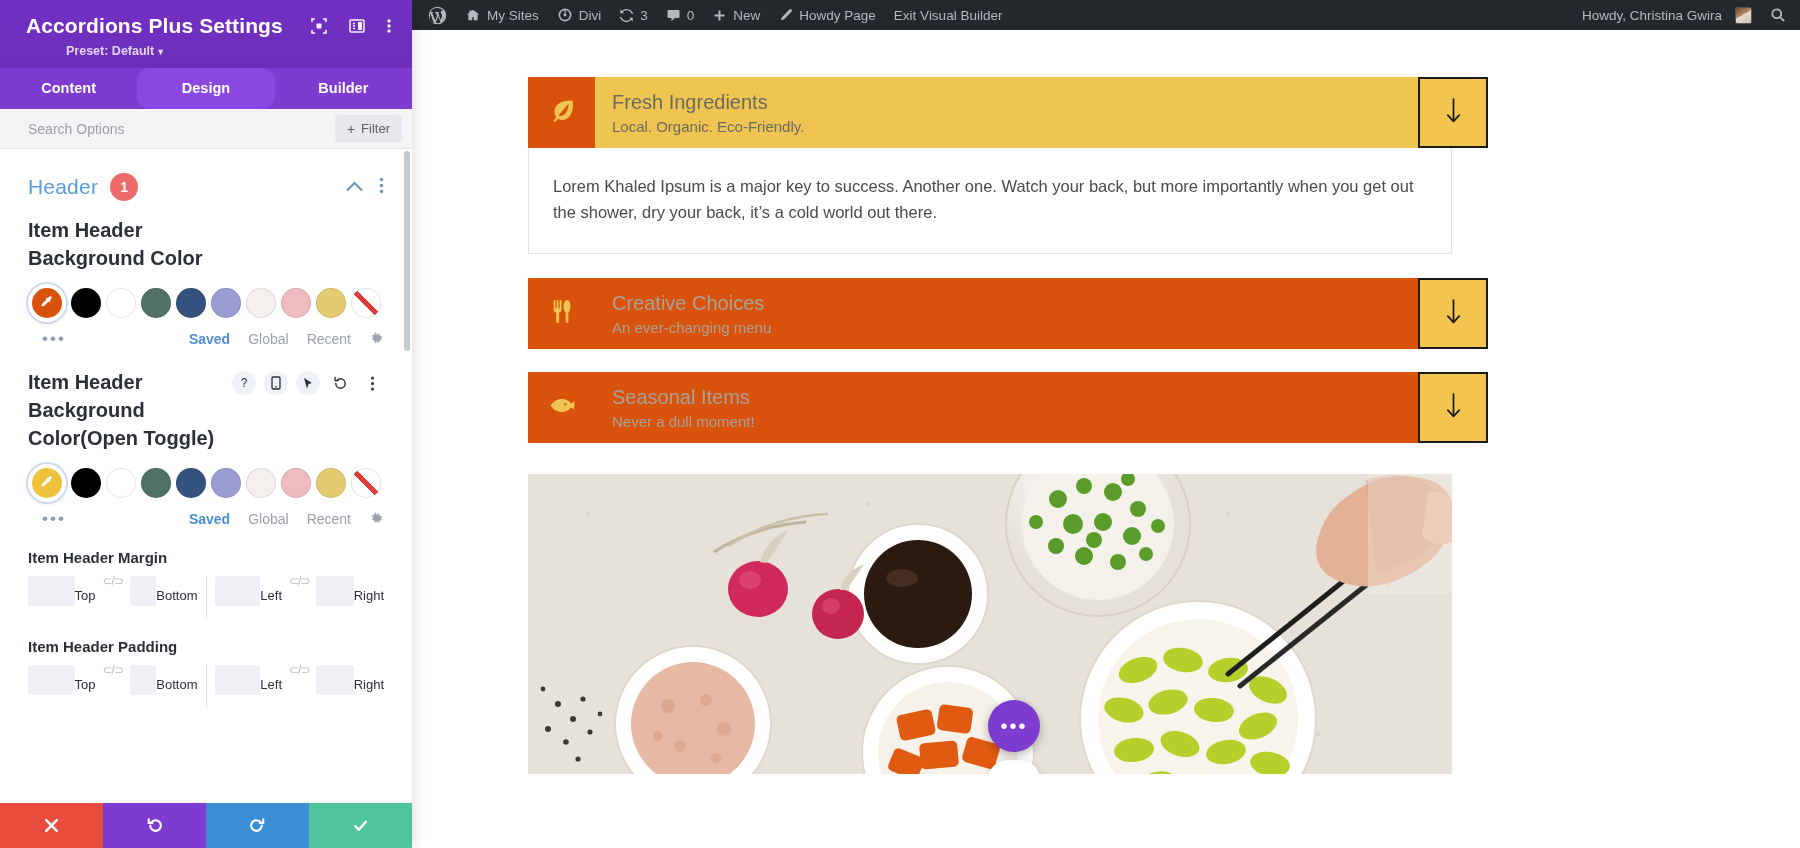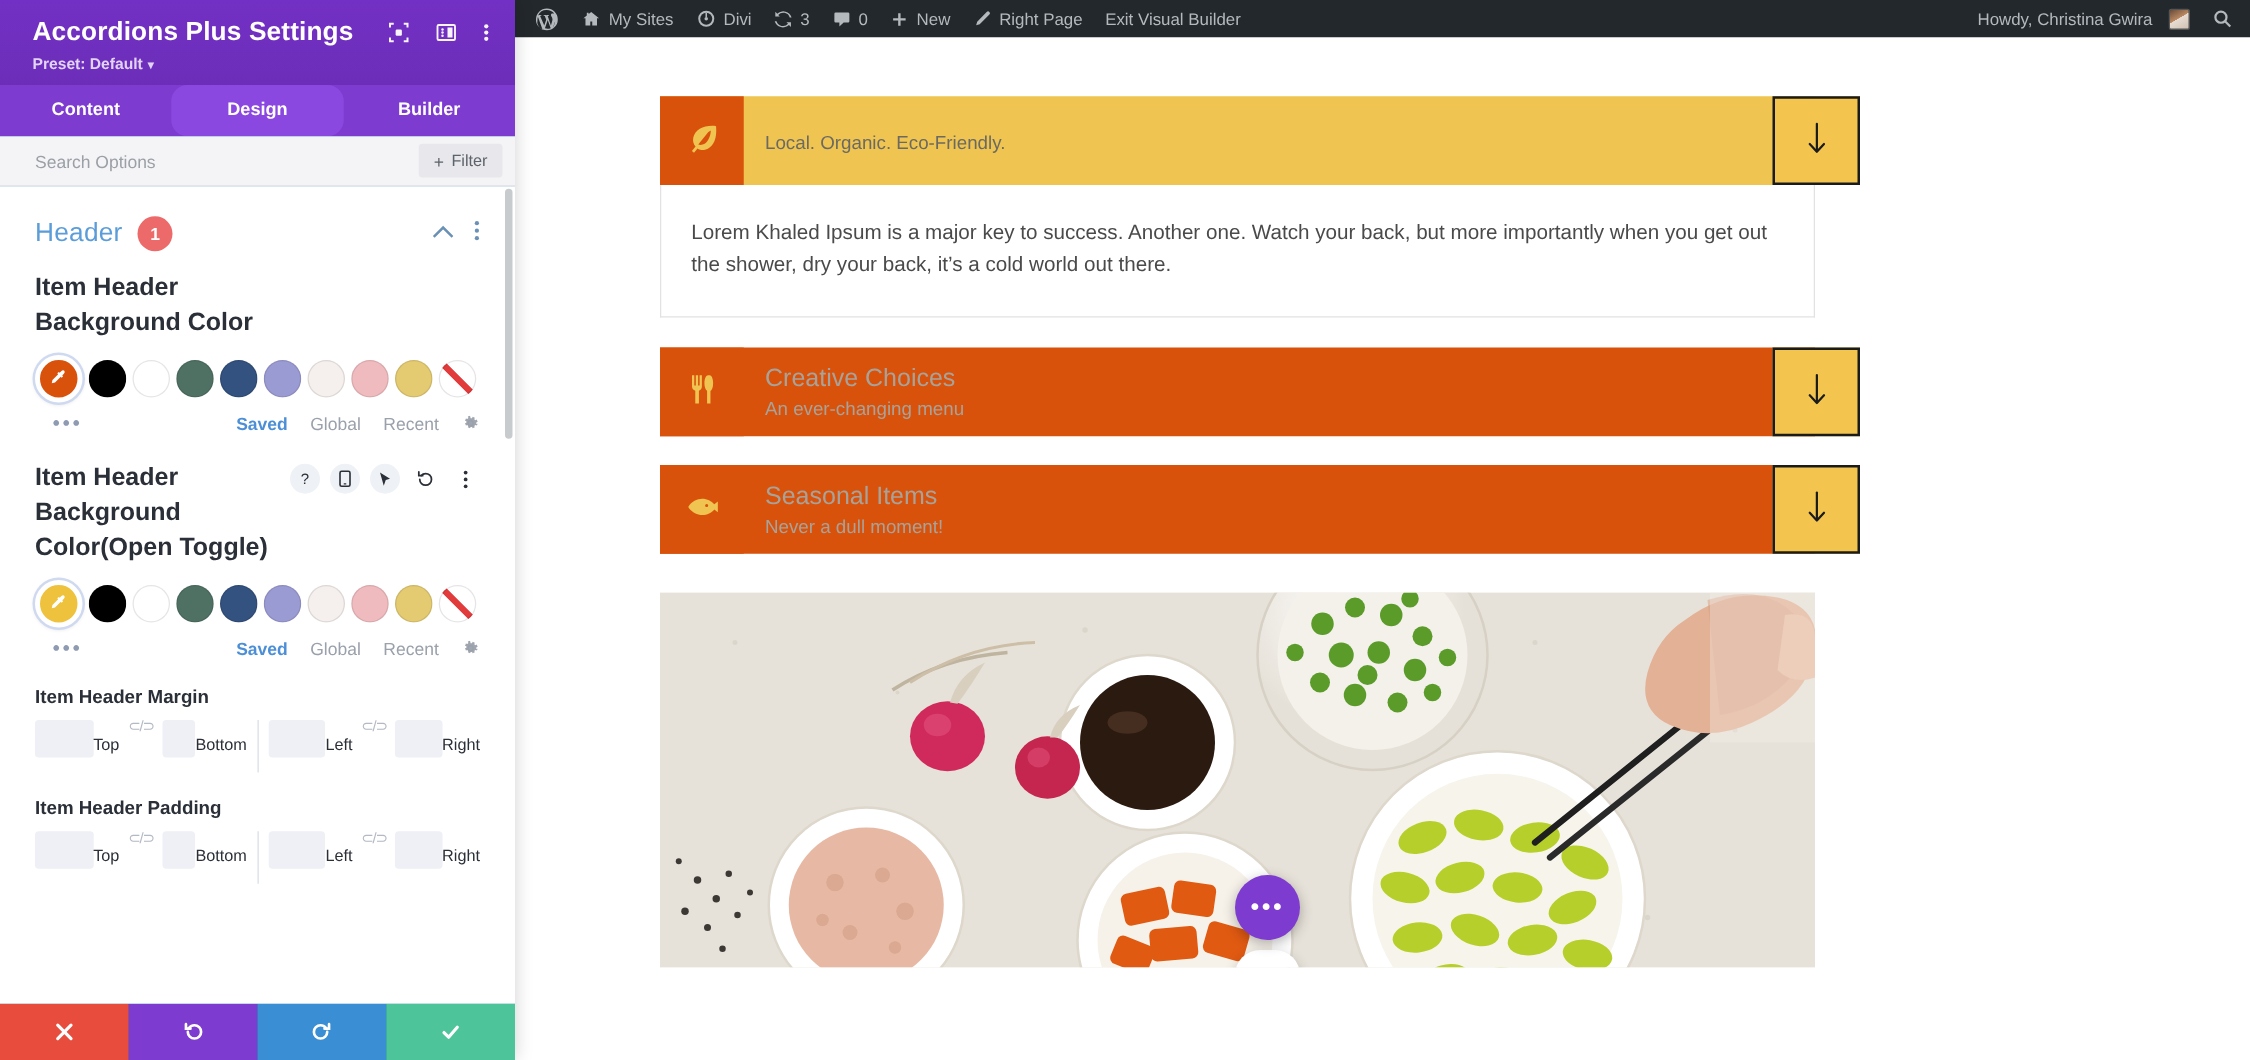--- a/index.html
+++ b/index.html
@@ -28,20 +28,21 @@
   .panel-title {
     font-size: 21px; font-weight: bold; letter-spacing: .1px;
     flex: 1; line-height: 1.15;
   }
   .head-icons { display: flex; align-items: center; gap: 20px; padding-right: 4px; }
   .head-ic { width: 18px; height: 18px; opacity: .95; cursor: pointer; display: block; }
   .head-ic svg { display: block; }
   .preset {
     font-size: 12.5px; color: #e3d3f7; margin-top: 6px; font-weight: 600;
     cursor: pointer;
+    margin-left: 40px;
   }
   .preset .caret { font-size: 9px; margin-left: 2px; }
 
   .tabs { display: flex; background: #7e3bd0; }
   .tab {
     flex: 1; text-align: center; padding: 12px 0 13px;
     color: #fff; font-size: 14.5px; font-weight: bold; cursor: pointer;
   }
   .tab.active { background: #8b48e0; border-radius: 13px; }
 
@@ -515,21 +516,21 @@
       <div class="ab-item">
         <svg width="15" height="15" viewBox="0 0 18 18" fill="none" stroke="#b4b9be" stroke-width="2.3">
             <path d="M9 3v12M3 9h12"></path>
           </svg>
         <span>New</span>
       </div>
       <div class="ab-item">
         <svg width="15" height="15" viewBox="0 0 18 18" fill="#b4b9be">
             <path d="M13.6 1.8a1.8 1.8 0 012.6 2.6L6.9 13.7l-3.4 1 1-3.4z"></path>
           </svg>
-        <span>Right Page</span>
+        <span>Howdy Page</span>
       </div>
       <div class="ab-item">
         <span>Exit Visual Builder</span>
       </div>
       <div class="ab-spacer"></div>
       <div class="ab-item">
         <span>Howdy, Christina Gwira</span>
         <span class="avatar"></span>
       </div>
       <div class="ab-item" style="padding-right:6px;">
@@ -547,20 +548,21 @@
         <div class="acc-item">
           <div class="acc-header" style="background:#f0c451;">
             <div class="acc-icon-box" style="background:#d9520b;">
               <span>
                 <svg viewBox="0 0 24 24" fill="#f0c451">
                     <path d="M19.5 3.2c-7 0-12.4 3.1-13.6 8.4-.6 2.6.2 4.9 1.6 6.4l-2.6 3.2 1.5 1.2 2.5-3.1c1.5 1 3.4 1.4 5.3 1 5-1.1 8-6.3 8-13.2 0-1.2 0-2.4-.1-3.6-.8-.2-1.7-.3-2.6-.3zm-1.1 3.3c-.4 5.3-2.6 9-5.9 10.1-1.1.4-2.2.3-3.1-.1l7.2-8.8z"></path>
                   </svg>
               </span>
             </div>
             <div class="acc-text">
+              <div class="acc-title" style="color:#6b6a62;">Fresh Ingredients</div>
               <div class="acc-sub" style="color:#6b6a62;">Local. Organic. Eco-Friendly.</div>
             </div>
             <div class="acc-toggle">
               <span>
                 <svg viewBox="0 0 16 26" fill="none" stroke="#1b1b1b" stroke-width="1.7" stroke-linecap="round" stroke-linejoin="round">
                     <path d="M8 2v21"></path>
                     <path d="M2.5 17.5L8 23.5l5.5-6"></path>
                   </svg>
               </span>
             </div>

